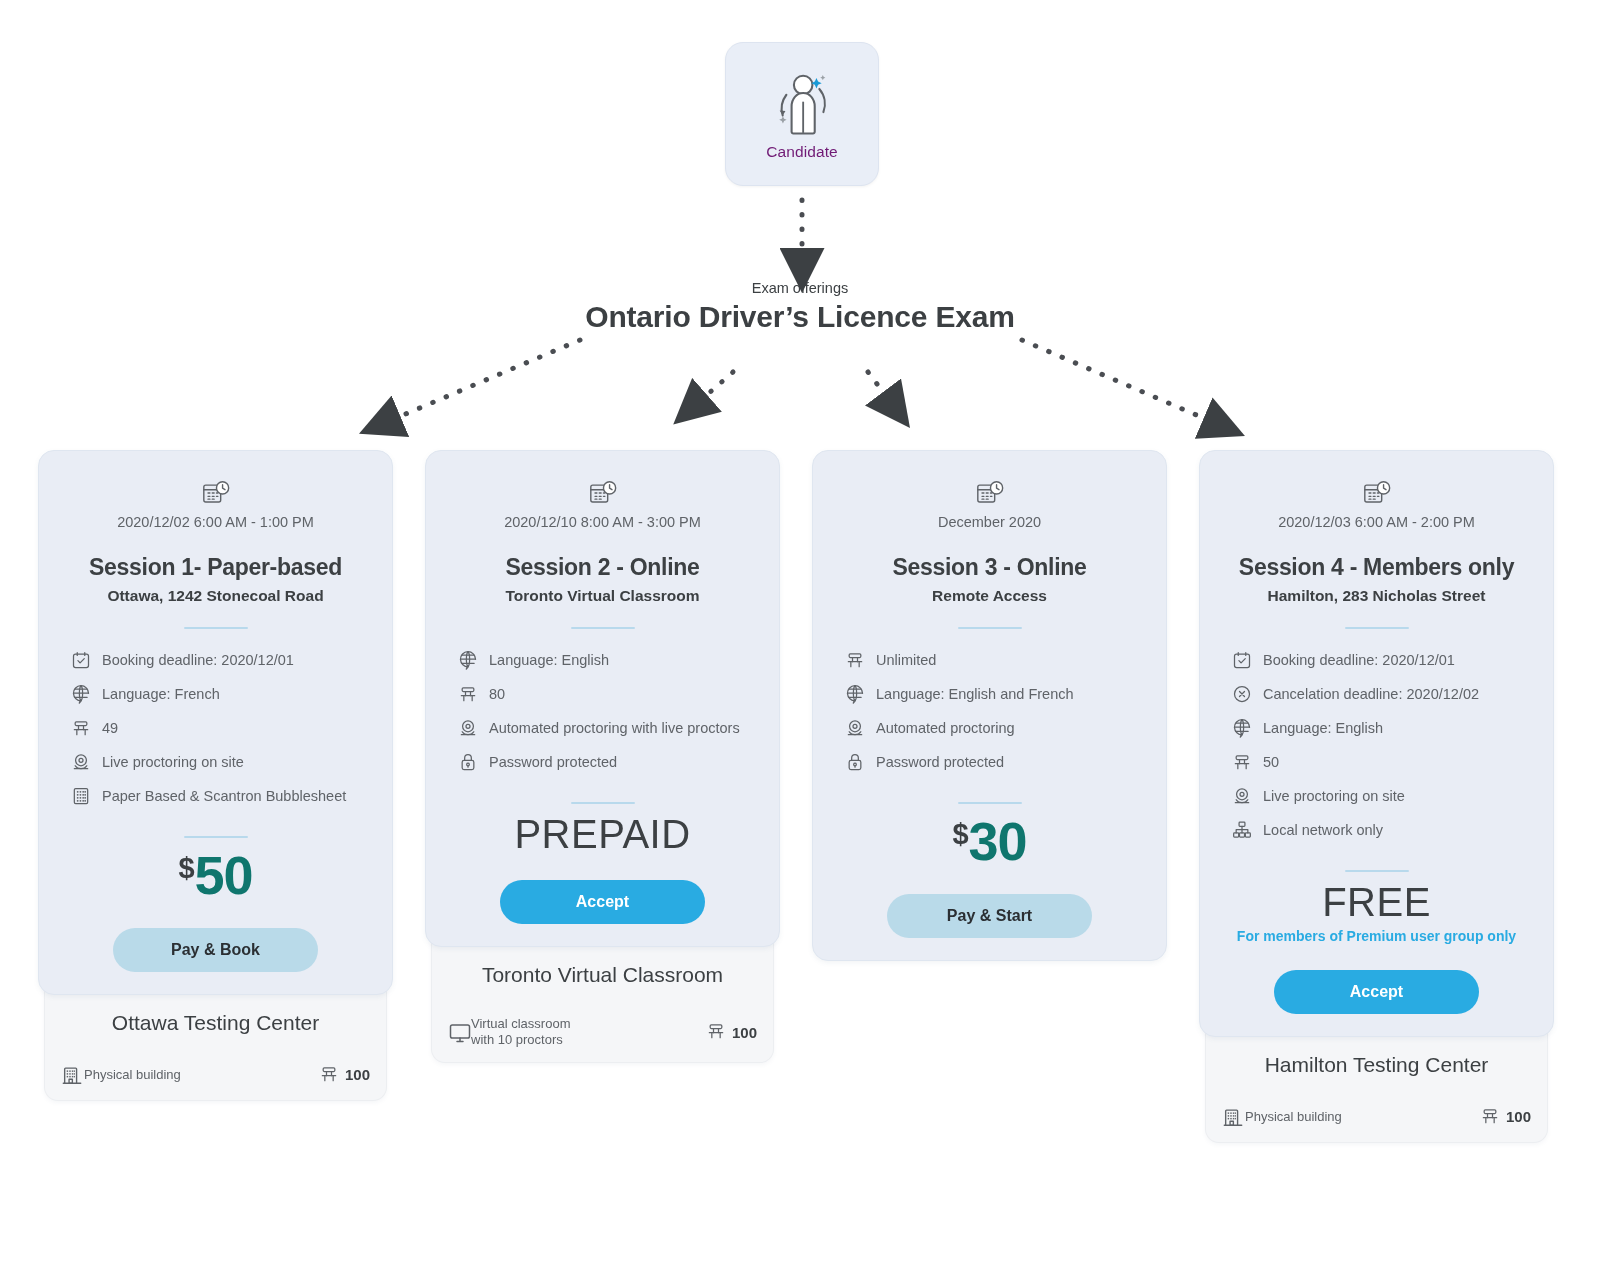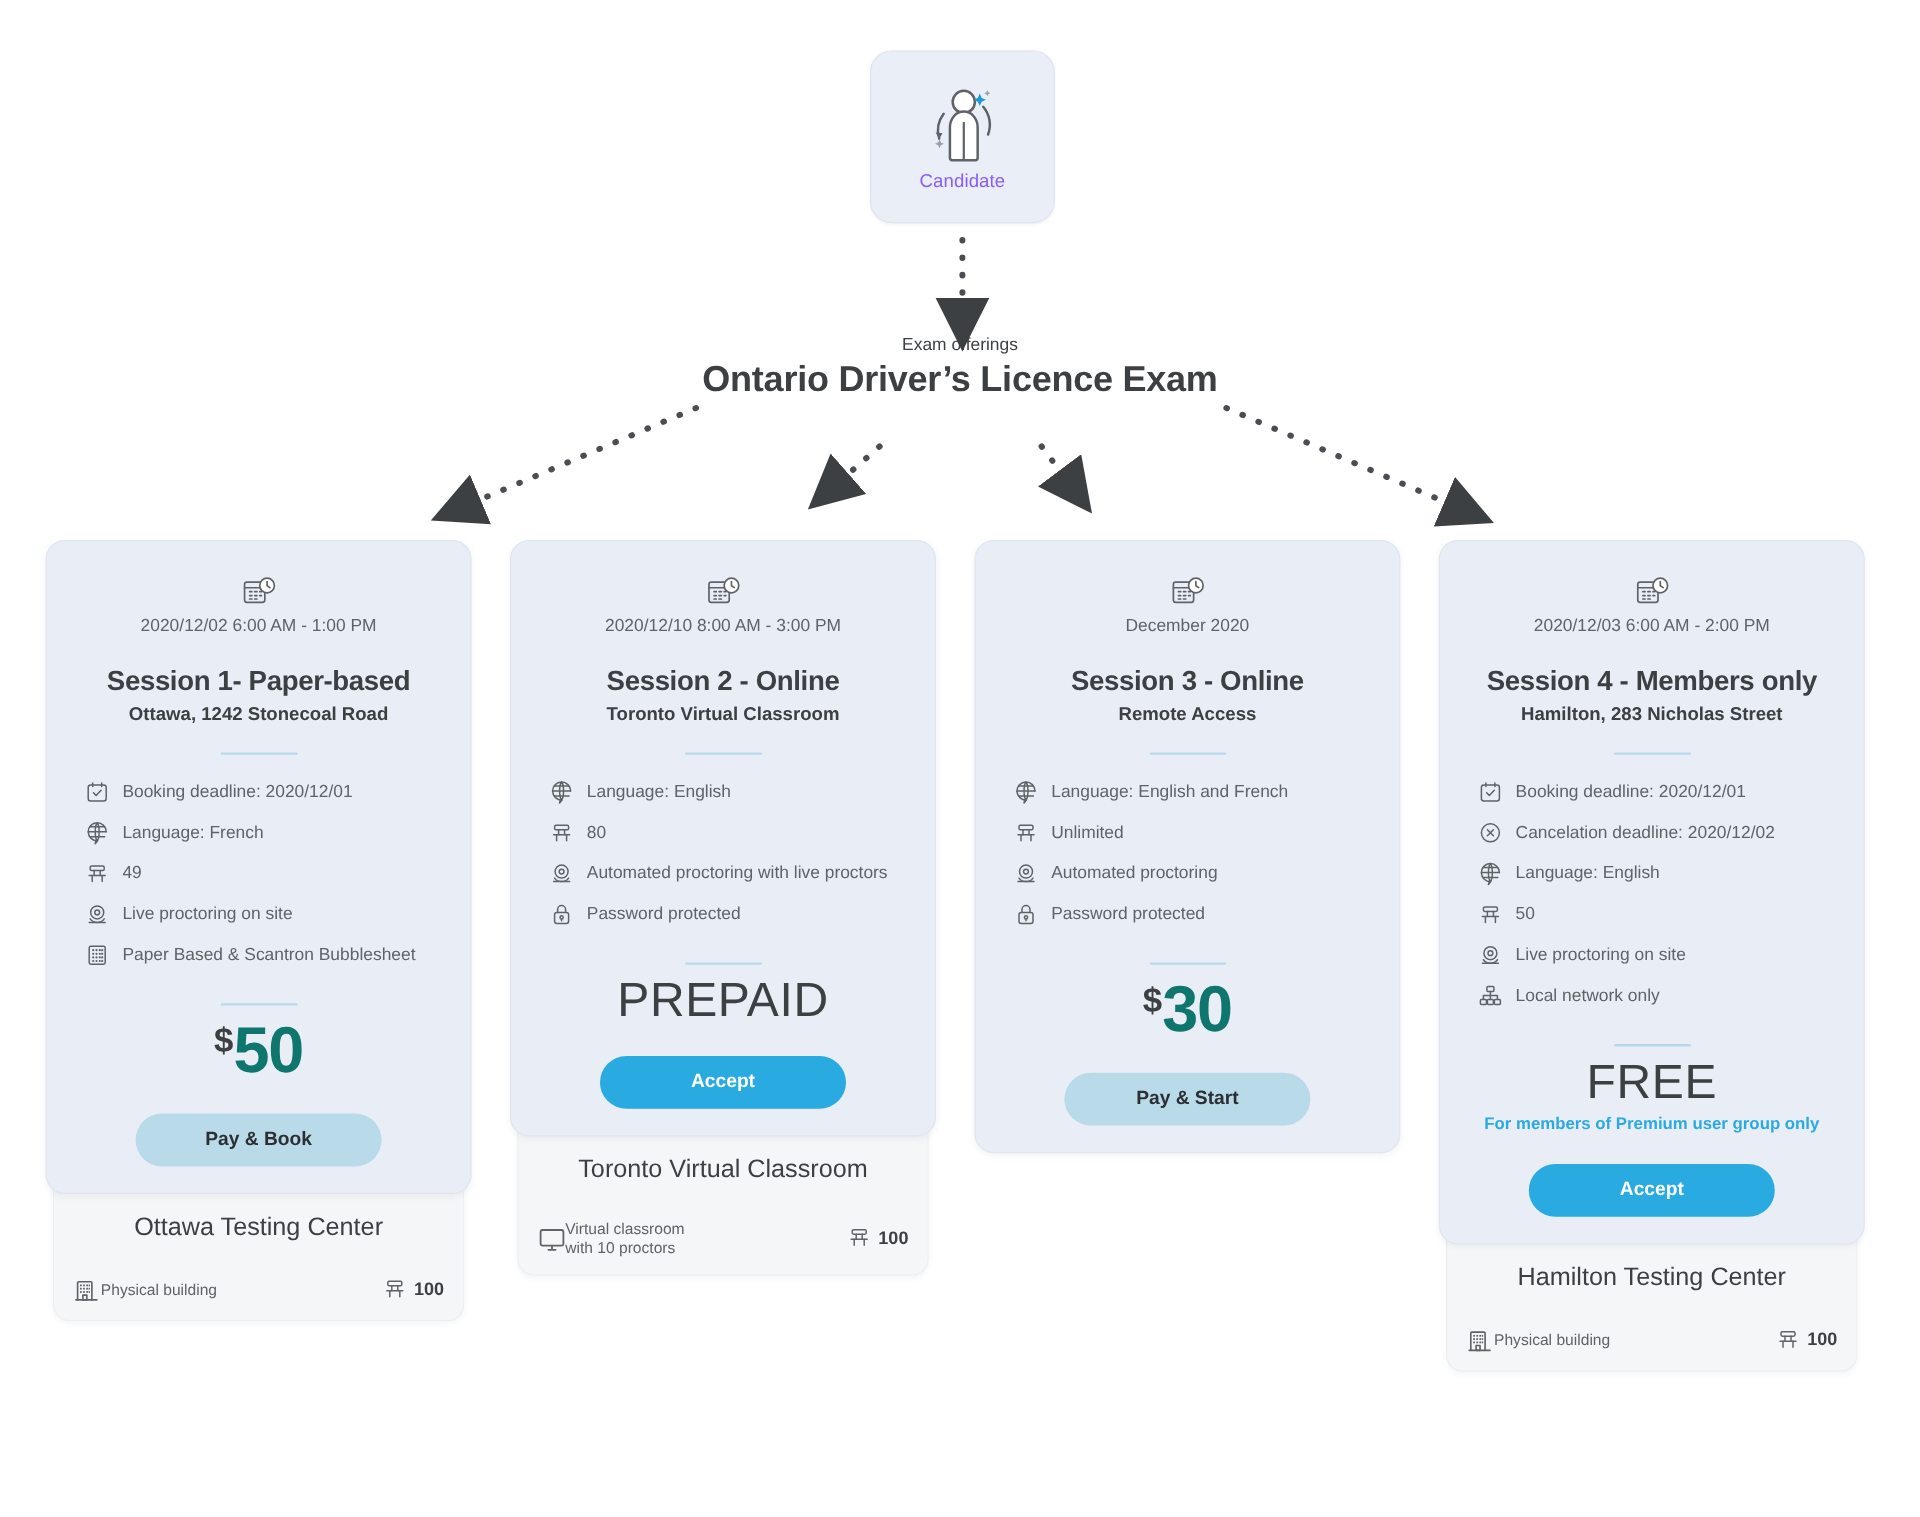--- a/index.html
+++ b/index.html
@@ -26,21 +26,21 @@
     border-radius: 18px;
     display: flex;
     flex-direction: column;
     align-items: center;
     justify-content: center;
     box-shadow: 0 1px 3px rgba(0,0,0,0.05);
   }
   #candidate-node .cand-icon { width: 74px; height: 74px; margin-bottom: 2px; }
   #candidate-node .cand-label {
     font-size: 15.5px;
-    color: #8b5cf6;
+    color: #701a75;
     letter-spacing: 0.1px;
   }
 
   
   #connectors {
     position: absolute;
     left: 0; top: 0;
     width: 1600px; height: 1264px;
     pointer-events: none;
   }
@@ -503,34 +503,34 @@
       <circle cx="23" cy="9.5" r="6.5" stroke="#5f6368" fill="#ffffff" stroke-width="1.5"></circle>
       <path d="M23 6v3.8l2.6 1.6" stroke="#5f6368" fill="none" stroke-width="1.5" stroke-linecap="round" stroke-linejoin="round"></path>
     </svg></span>
       <div class="card-date">December 2020</div>
       <div class="card-title">Session 3 - Online</div>
       <div class="card-sub">Remote Access</div>
       <div class="divider"></div>
       <div class="feature-list">
     <div class="feature-row">
       <span class="f-icon"><svg viewBox="0 0 24 24" width="20" height="20">
-      <path d="M21 11a9 9 0 1 0-8.6 9L10 23l.8-3.2" stroke="#5f6368" fill="none" stroke-width="1.5" stroke-linecap="round" stroke-linejoin="round"></path>
-      <path d="M3 11h18M12 2.1c2.6 2.6 2.6 15.2 0 17.8M12 2.1c-2.6 2.6-2.6 15.2 0 17.8" stroke="#5f6368" fill="none" stroke-width="1.5" stroke-linecap="round" stroke-linejoin="round"></path>
-      <path d="M4.6 6h14.8M4.6 16h14.8" stroke="#5f6368" fill="none" stroke-width="1.5" stroke-linecap="round" stroke-linejoin="round"></path>
-    </svg></span>
-      <span class="f-label">Language: English and French</span>
-    </div>
-    <div class="feature-row">
-      <span class="f-icon"><svg viewBox="0 0 24 24" width="20" height="20">
       <rect x="5" y="4.5" width="14" height="4.5" rx="1.4" stroke="#5f6368" fill="none" stroke-width="1.5" stroke-linecap="round" stroke-linejoin="round"></rect>
       <path d="M9 9v5M15 9v5" stroke="#5f6368" fill="none" stroke-width="1.5" stroke-linecap="round" stroke-linejoin="round"></path>
       <path d="M4 14h16" stroke="#5f6368" fill="none" stroke-width="1.5" stroke-linecap="round" stroke-linejoin="round"></path>
       <path d="M7 14v6M17 14v6" stroke="#5f6368" fill="none" stroke-width="1.5" stroke-linecap="round" stroke-linejoin="round"></path>
     </svg></span>
       <span class="f-label">Unlimited</span>
+    </div>
+    <div class="feature-row">
+      <span class="f-icon"><svg viewBox="0 0 24 24" width="20" height="20">
+      <path d="M21 11a9 9 0 1 0-8.6 9L10 23l.8-3.2" stroke="#5f6368" fill="none" stroke-width="1.5" stroke-linecap="round" stroke-linejoin="round"></path>
+      <path d="M3 11h18M12 2.1c2.6 2.6 2.6 15.2 0 17.8M12 2.1c-2.6 2.6-2.6 15.2 0 17.8" stroke="#5f6368" fill="none" stroke-width="1.5" stroke-linecap="round" stroke-linejoin="round"></path>
+      <path d="M4.6 6h14.8M4.6 16h14.8" stroke="#5f6368" fill="none" stroke-width="1.5" stroke-linecap="round" stroke-linejoin="round"></path>
+    </svg></span>
+      <span class="f-label">Language: English and French</span>
     </div>
     <div class="feature-row">
       <span class="f-icon"><svg viewBox="0 0 24 24" width="20" height="20">
       <circle cx="12" cy="10" r="6.5" stroke="#5f6368" fill="none" stroke-width="1.5" stroke-linecap="round" stroke-linejoin="round"></circle>
       <circle cx="12" cy="10" r="2.4" stroke="#5f6368" fill="none" stroke-width="1.5" stroke-linecap="round" stroke-linejoin="round"></circle>
       <path d="M5 16.5c1.6 2.2 4 3.5 7 3.5s5.4-1.3 7-3.5" stroke="#5f6368" fill="none" stroke-width="1.5" stroke-linecap="round" stroke-linejoin="round"></path>
       <path d="M4 20h16" stroke="#5f6368" fill="none" stroke-width="1.5" stroke-linecap="round" stroke-linejoin="round"></path>
     </svg></span>
       <span class="f-label">Automated proctoring</span>
     </div>

